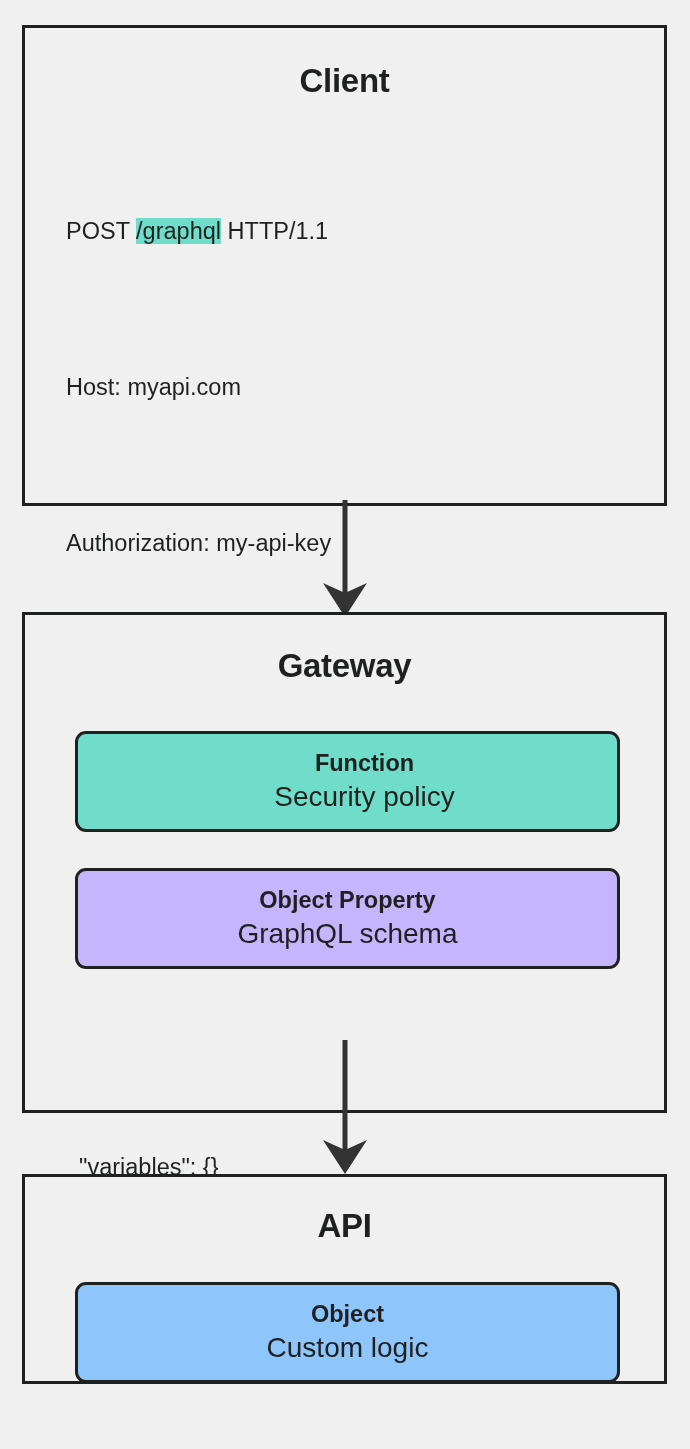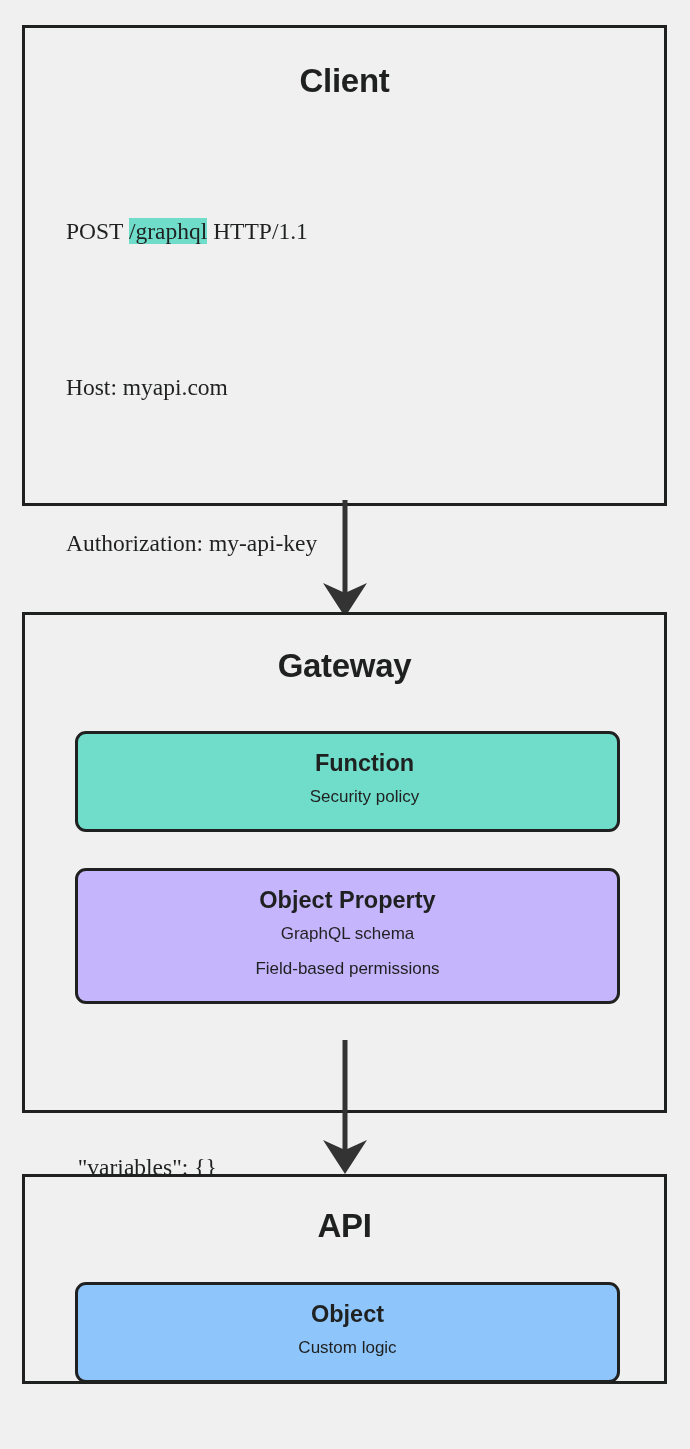--- a/index.html
+++ b/index.html
@@ -50,21 +50,21 @@
   #box-api     .layer-title { margin-top: 30px; }
 
   
   .request-block {
     margin: 34px 0 0 41px;
     font-size: 23.5px;
     line-height: 39px;
     color: #1f2020;
     white-space: pre;
   }
-  .request-line { white-space: pre; font-family: Liberation Serif, serif; }
+  .request-line { white-space: pre; }
   .request-gap  { height: 39px; }
 
   .hl-green { background: #6fddc9; }
   .hl-pink  { background: #f8c9ce; }
   .hl-blue  { background: #8ec5fb; }
 
   
   .card {
     position: absolute;
     left: 50px;
@@ -75,21 +75,21 @@
     text-align: center;
     padding: 13px 0 15px 0;
   }
   .card-title {
     font-weight: bold;
     font-size: 23.5px;
     line-height: 32px;
     color: #1f2020;
   }
   .card-line {
-    font-size: 17px;
+    font-size: 28px;
     line-height: 35px;
     color: #1f2020;
   }
 
   #card-function        { top: 116px; background: #6fddc9; padding-left: 34px; }
   #card-object-property { top: 253px; background: #c4b5fd; }
   #card-object          { top: 105px; background: #8ec5fb; }
 
   
   .arrow-svg {
@@ -137,21 +137,20 @@
     <h2 class="layer-title">Gateway</h2>
 
     <div class="card" id="card-function">
       <div class="card-title">Function</div>
       <div class="card-line">Security policy</div>
     </div>
 
     <div class="card" id="card-object-property">
       <div class="card-title">Object Property</div>
       <div class="card-line">GraphQL schema</div>
-      <div class="card-line">Field-based permissions</div>
     </div>
   </section>
 
   <svg class="arrow-svg" id="arrow-gateway-api" viewBox="0 0 690 142">
     <line x1="345" y1="0" x2="345" y2="118" stroke="#333333" stroke-width="5"></line>
     <path d="M 345 134 L 323 100 L 345 110 L 367 100 Z" fill="#333333"></path>
   </svg>
 
   <section class="layer-box" id="box-api">
     <h2 class="layer-title">API</h2>

